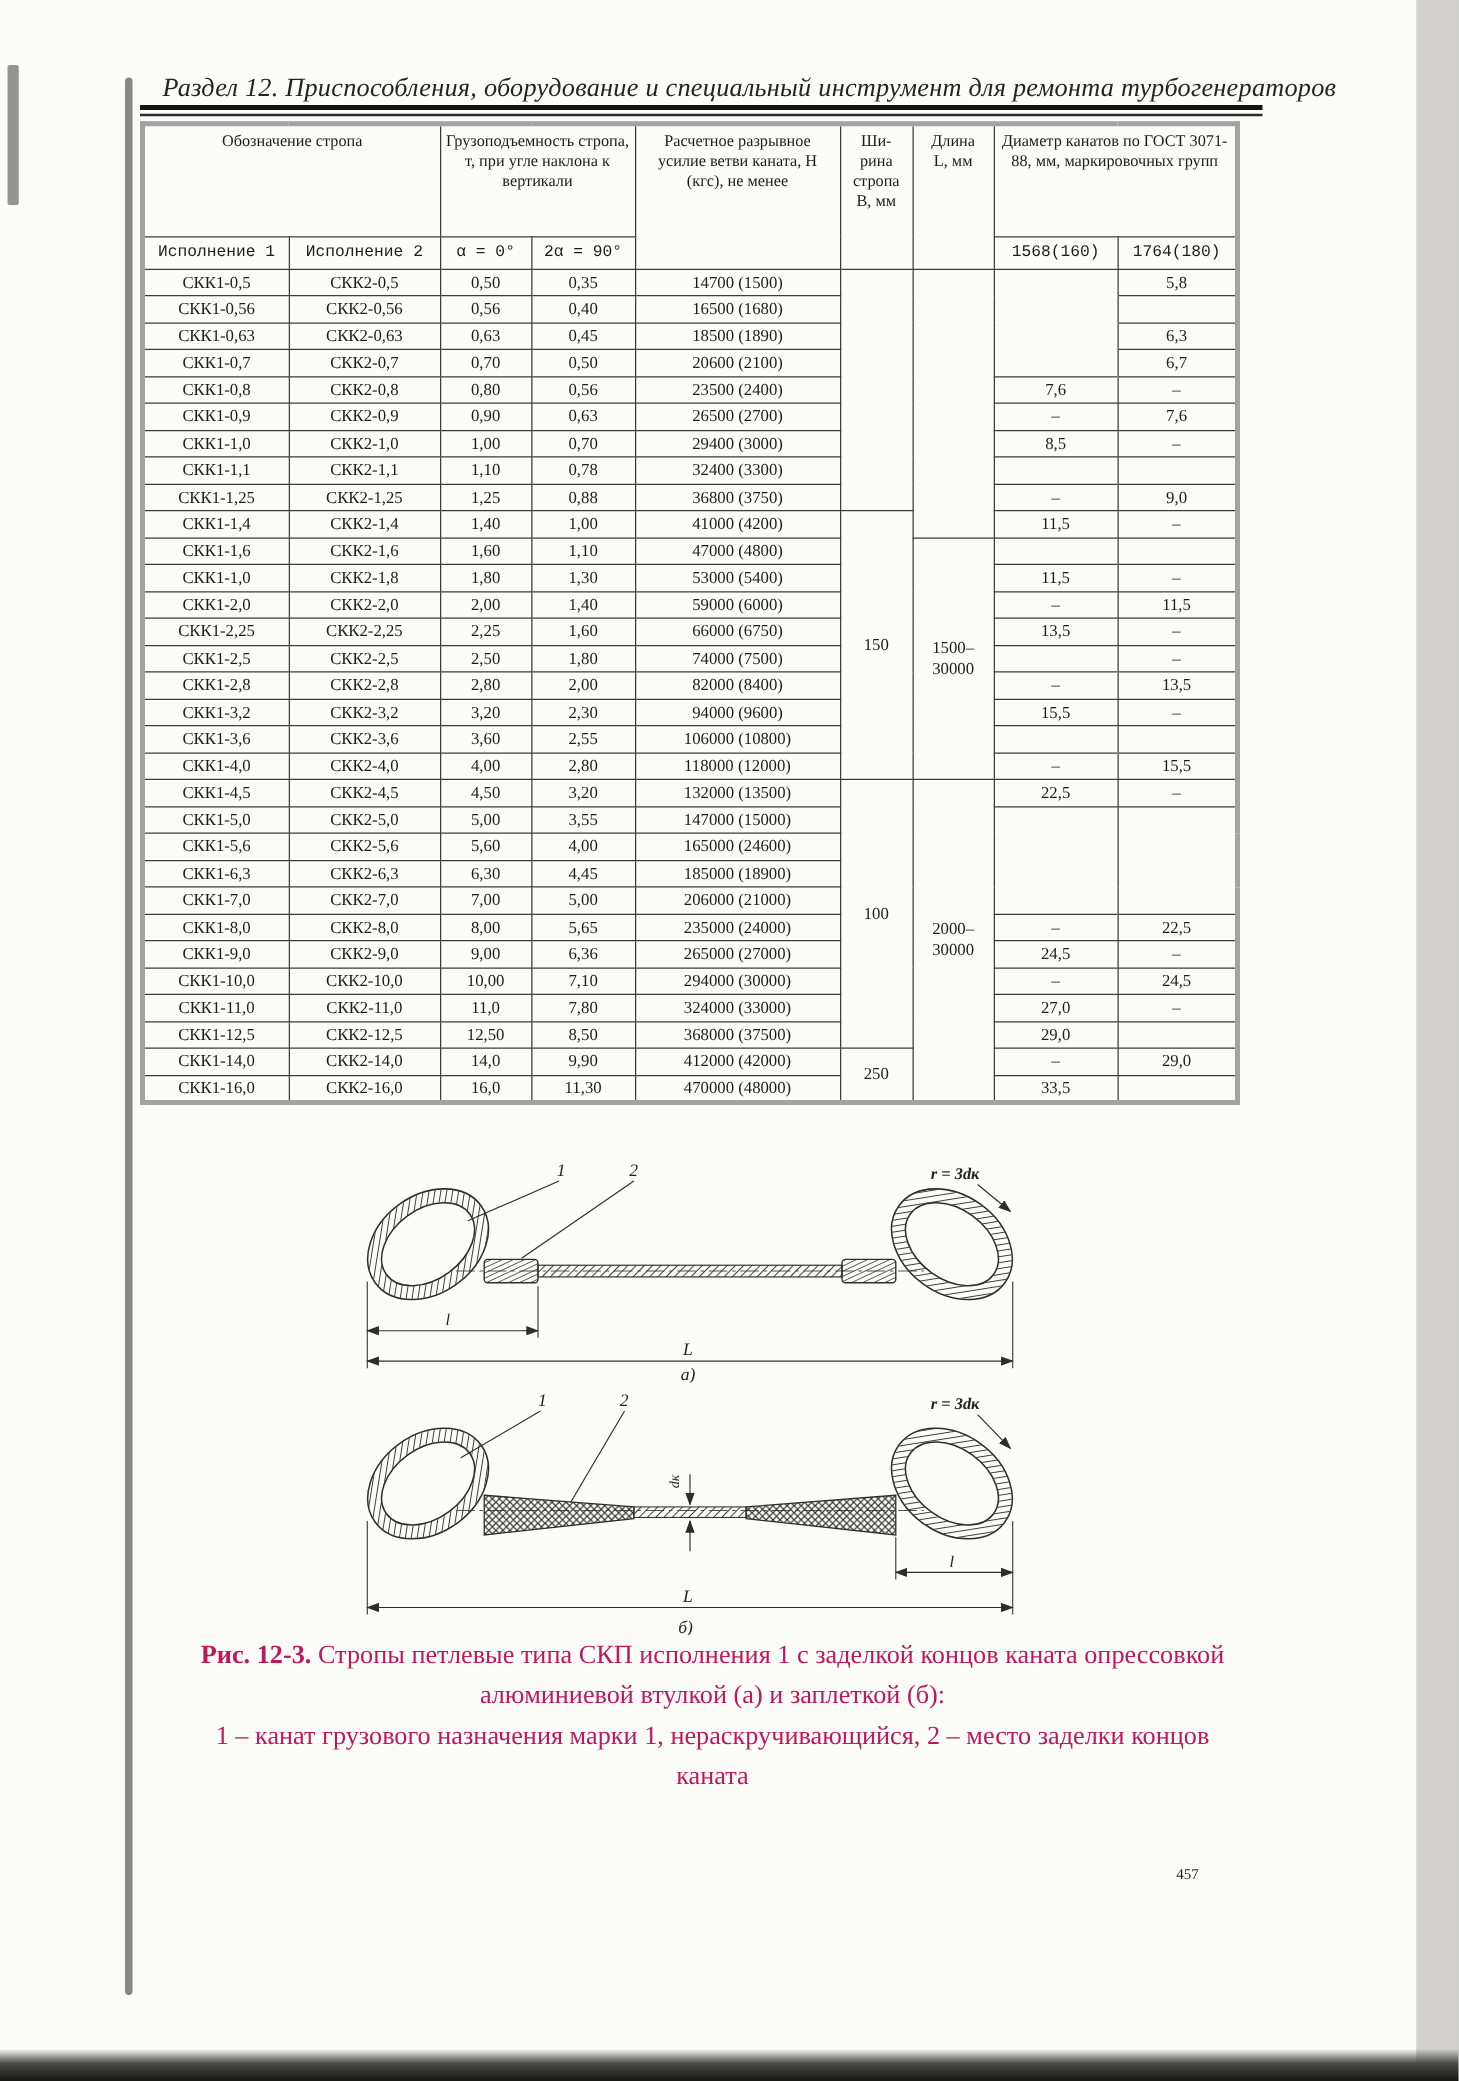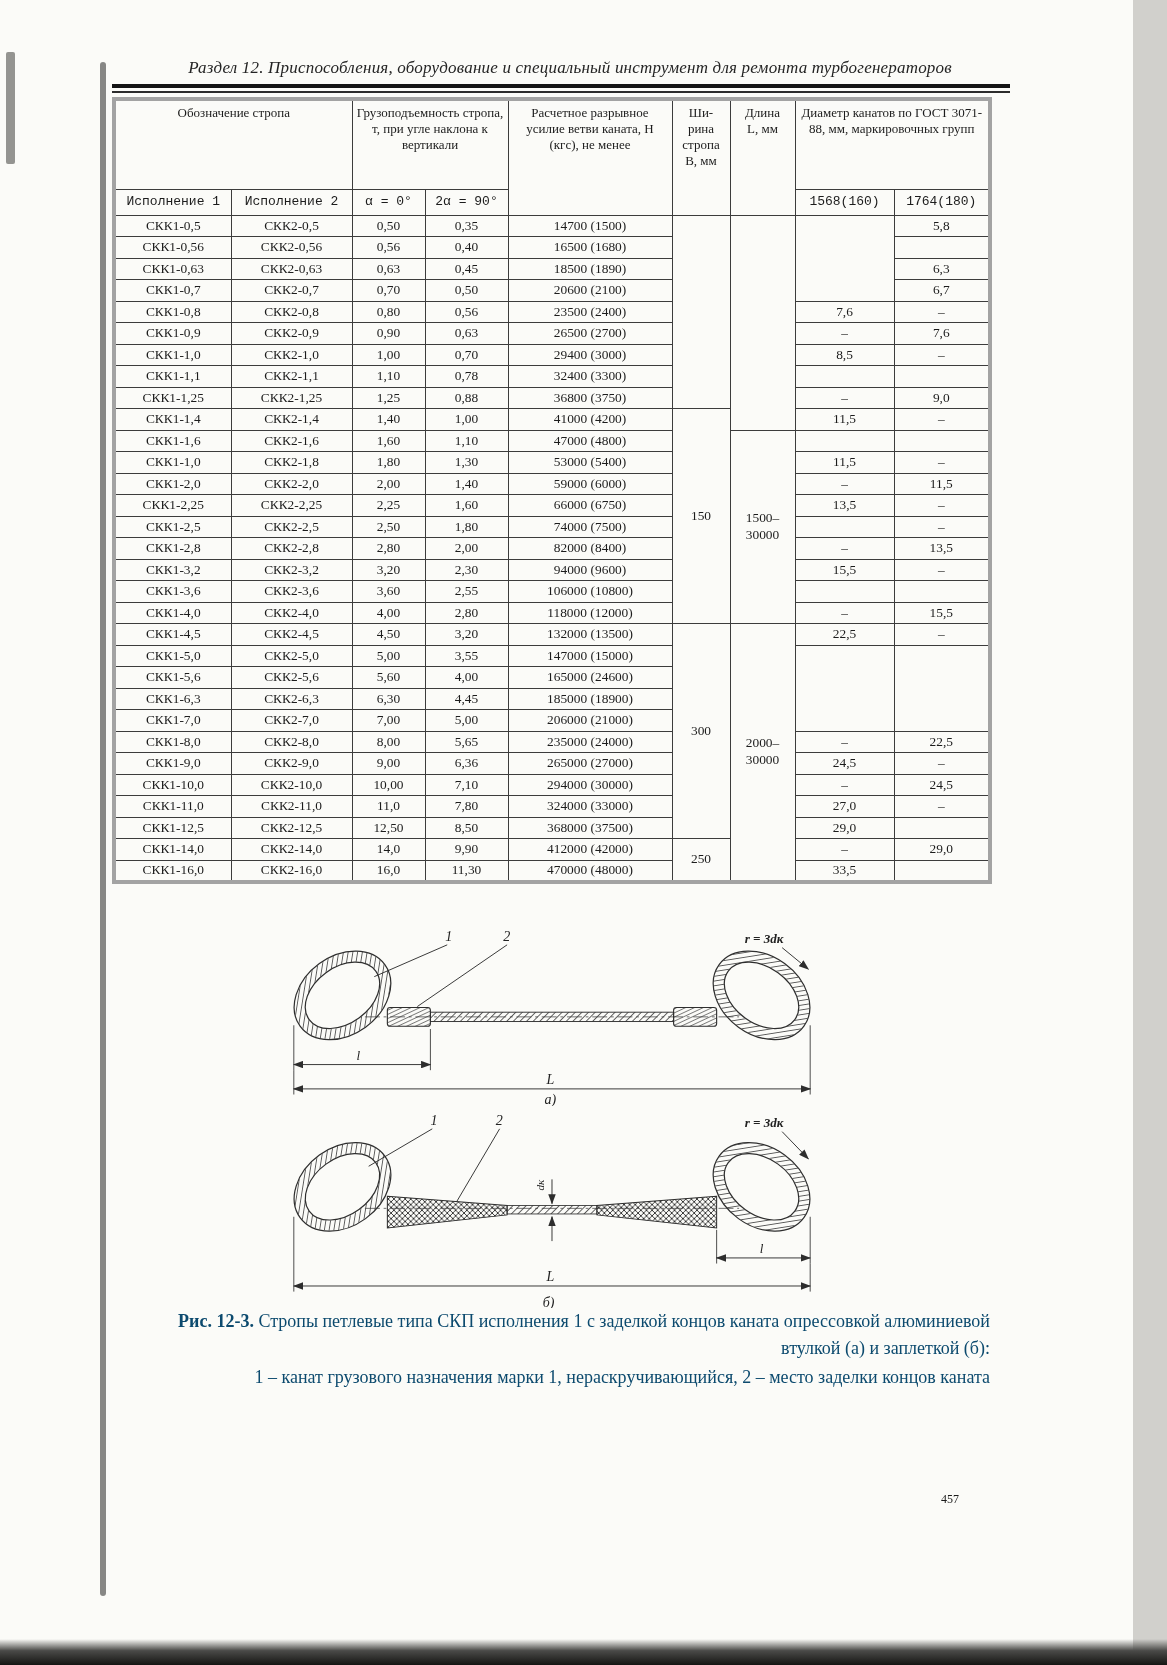--- a/index.html
+++ b/index.html
@@ -11,21 +11,21 @@
   }
   
   .gutter-line { position:absolute; left:100px; top:62px; width:6px; height:1534px; background:#565654; opacity:.7; border-radius:3px; }
   .left-mark  { position:absolute; left:6px; top:52px; width:9px; height:112px; background:#3f3f3d; opacity:.55; border-radius:2px; }
   .right-band { position:absolute; right:0; top:0; width:34px; height:100%; background:#c9c8c4; opacity:.85; }
   .bottom-band{ position:absolute; left:0; bottom:0; width:100%; height:26px;
     background:linear-gradient(to bottom, rgba(90,90,88,0), #4a4a48 45%, #151513); }
 
   .running-head {
     position:absolute; left:130px; top:58px; width:880px; text-align:center;
-    font-style:italic; font-size:17px; color:#242424; letter-spacing:.2px; white-space:nowrap;
+    font-style:italic; font-size:21px; color:#242424; letter-spacing:.2px; white-space:nowrap;
   }
   .head-rule { position:absolute; left:112px; top:84px; width:898px; height:9px;
     border-top:4px solid #141414; border-bottom:2px solid #2c2c2c; }
 
   table.slings {
     position:absolute; left:112px; top:97px; width:878px;
     border-collapse:collapse; table-layout:fixed; font-size:13.4px;
     border:4px solid #a3a3a3;
   }
   .slings th, .slings td {
@@ -41,22 +41,22 @@
   .slings td.dia { border-top:none; border-bottom:none; }
   .slings td.dia.bb { border-bottom:1px solid #3c3c3c; }
   .slings td.dia.bt { border-top:1px solid #3c3c3c; }
 
   .figure { position:absolute; }
   .fig-a { left:262px; top:928px; }
   .fig-b { left:262px; top:1112px; }
   .figure svg { display:block; }
   .fig-text { font-family:"Liberation Serif","DejaVu Serif",serif; fill:#222; }
 
-  .caption { position:absolute; left:150px; top:1308px; width:840px; text-align:right;
-    font-size:18px; line-height:1.5; color:#0c4a6e; }
+  .caption { position:absolute; left:150px; top:1308px; width:840px; text-align:center;
+    font-size:21px; line-height:1.5; color:#be185d; }
   .caption .bold { font-weight:bold; }
   .caption .note { margin-top:2px; }
 
   .page-number { position:absolute; left:941px; top:1492px; font-size:12px; color:#1a1a1a; }
 </style>
 </head>
 <body>
 
 <div class="page">
 
@@ -277,21 +277,21 @@
           <td>118000 (12000)</td>
           <td class="dia bb bt">–</td>
           <td class="dia bb bt">15,5</td>
         </tr>
         <tr>
           <td>СКК1-4,5</td>
           <td>СКК2-4,5</td>
           <td>4,50</td>
           <td>3,20</td>
           <td>132000 (13500)</td>
-          <td rowspan="10" class="span-cell">300</td>
+          <td rowspan="10" class="span-cell">100</td>
           <td rowspan="12" class="span-cell">2000–
 30000</td>
           <td class="dia bb">22,5</td>
           <td class="dia bb">–</td>
         </tr>
         <tr>
           <td>СКК1-5,0</td>
           <td>СКК2-5,0</td>
           <td>5,00</td>
           <td>3,55</td>

